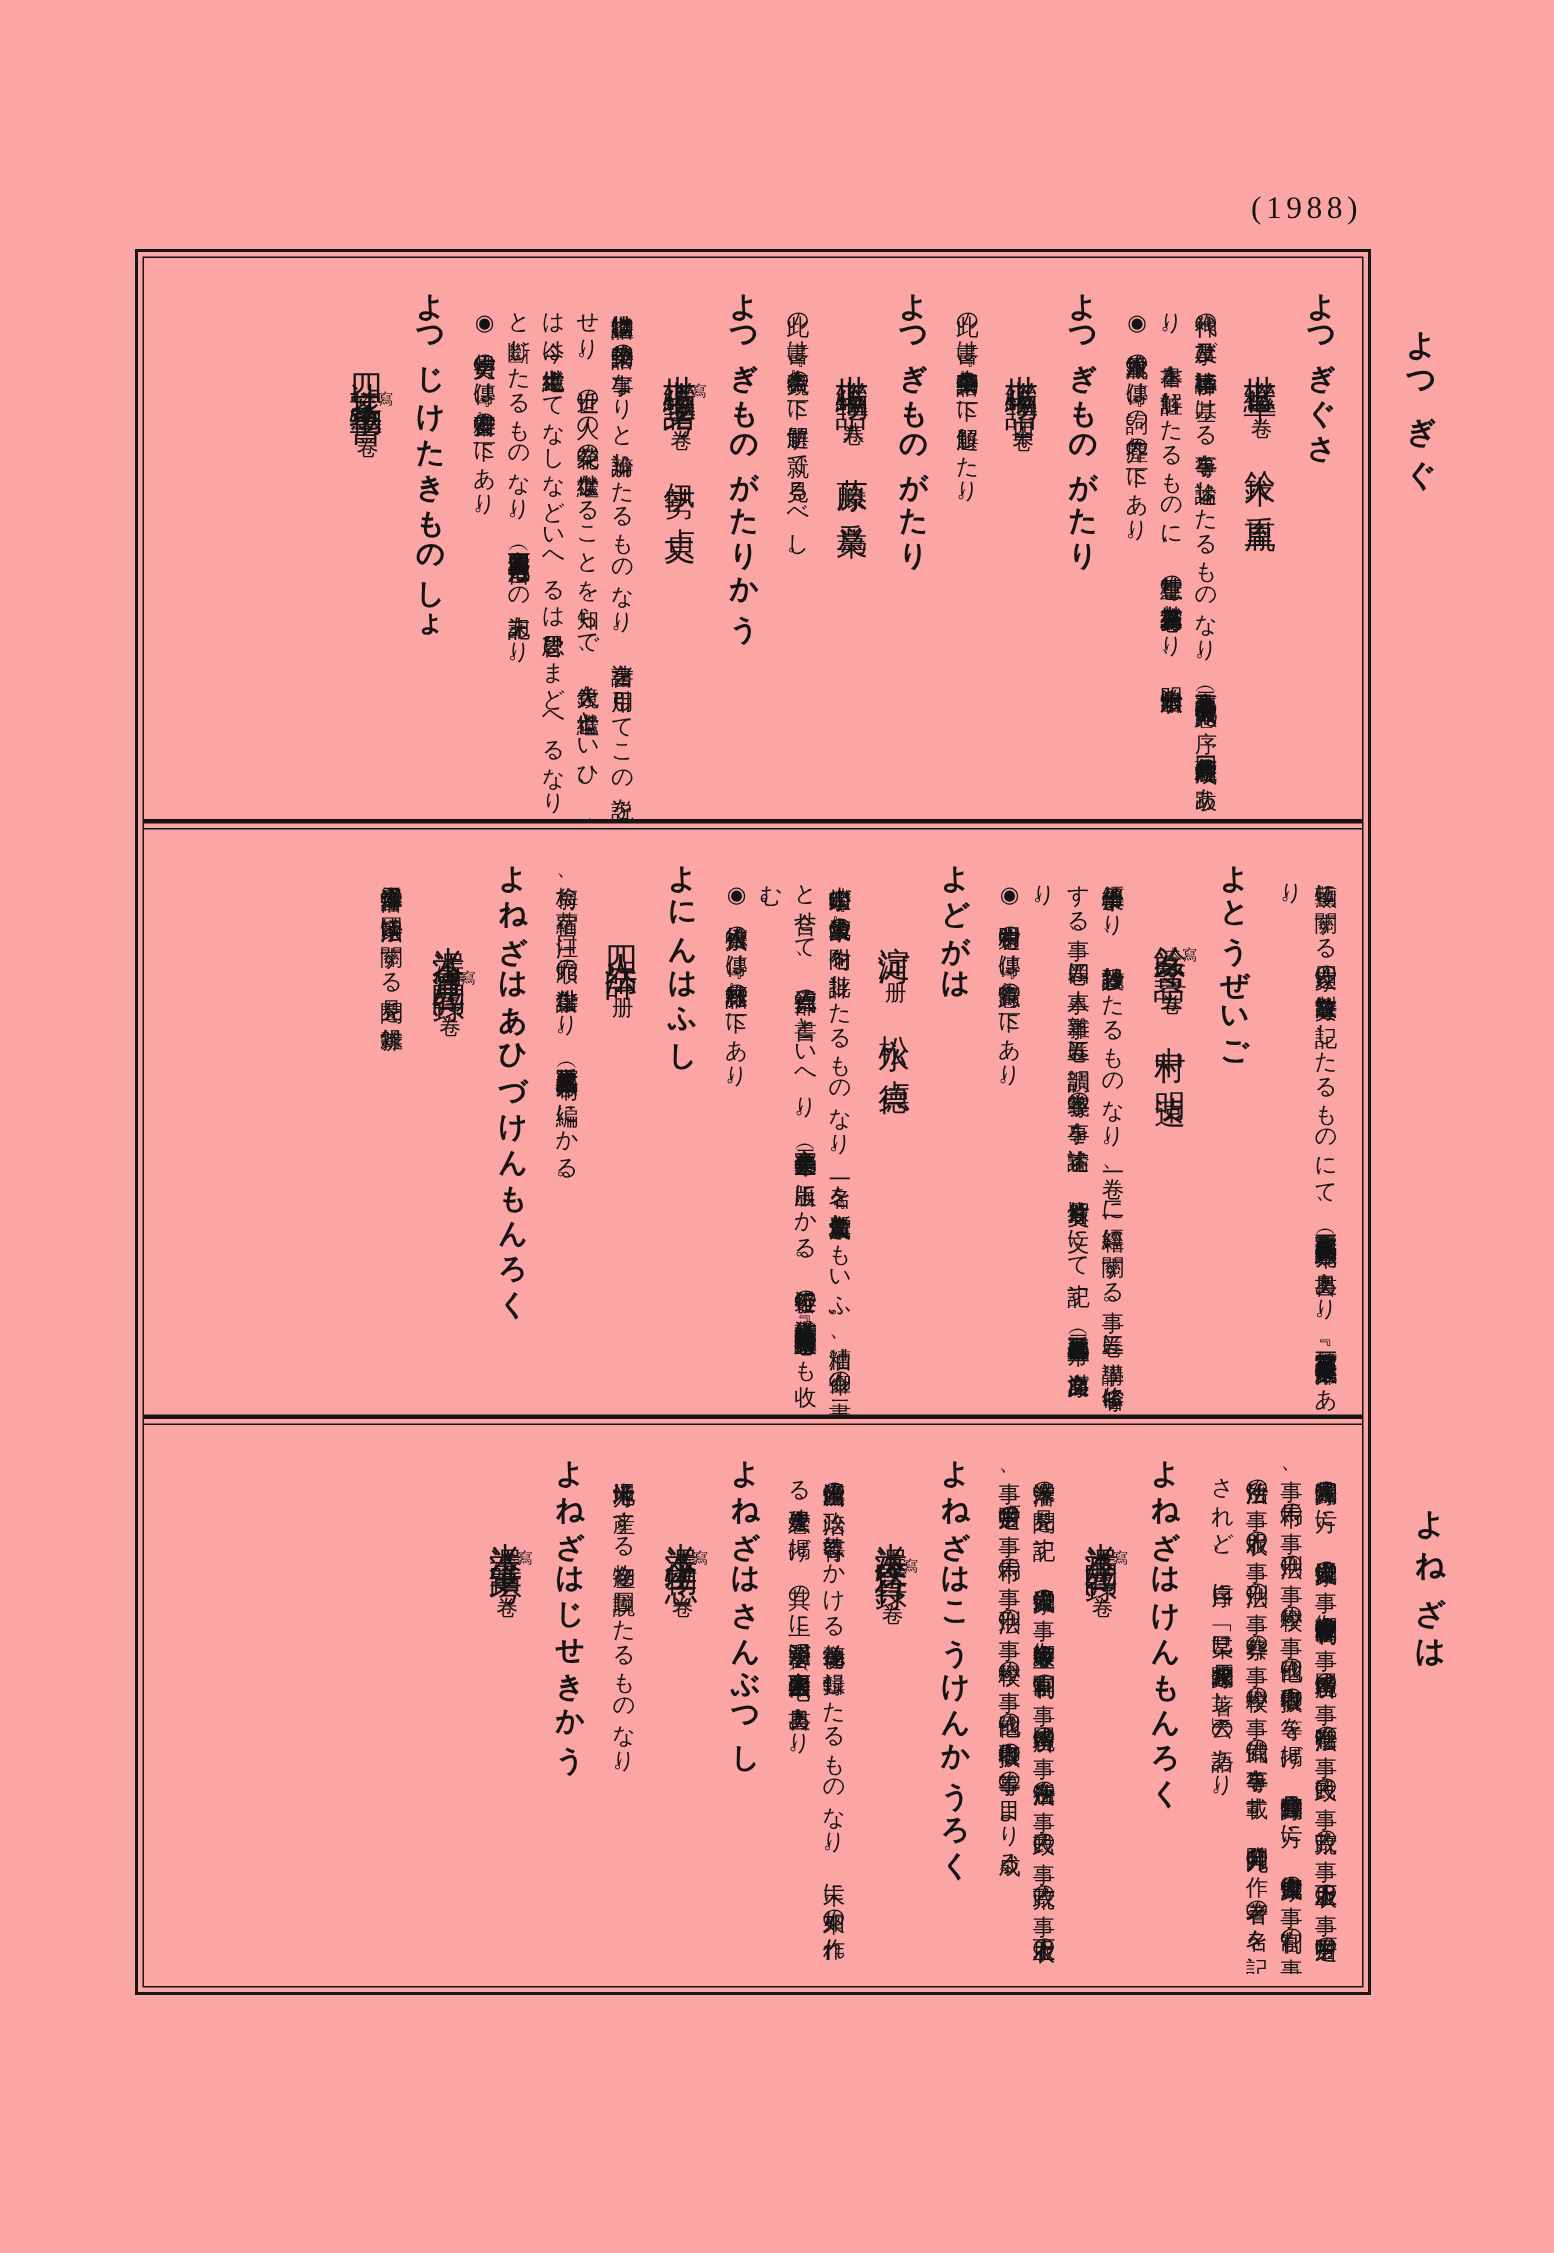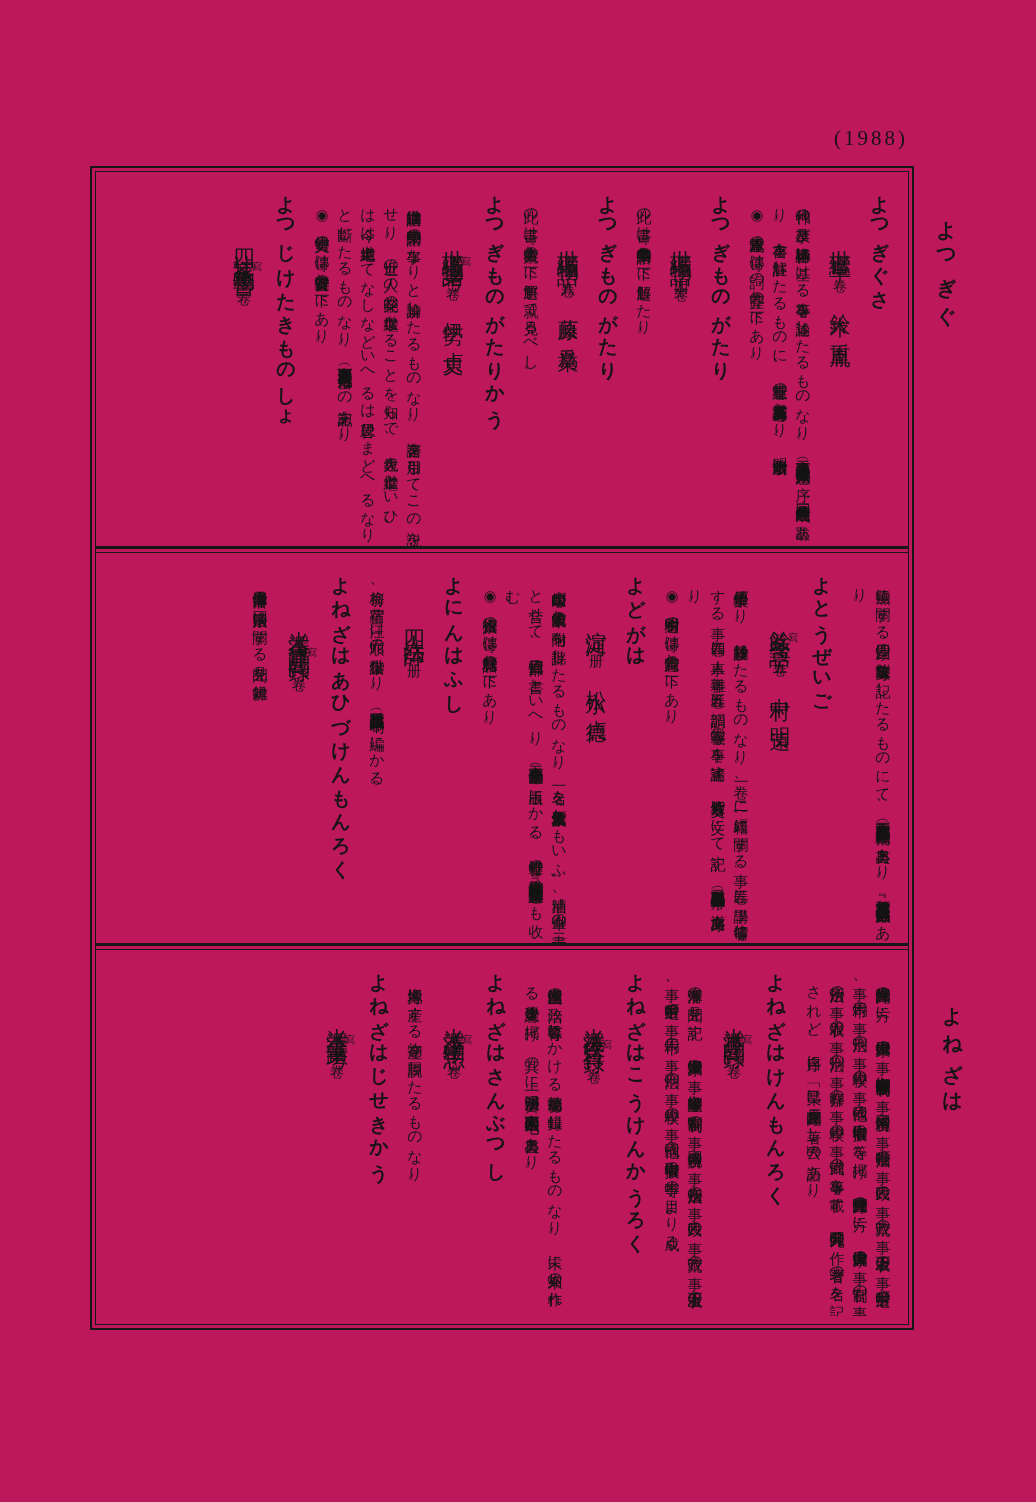--- a/index.html
+++ b/index.html
@@ -4,21 +4,21 @@
 <style>
   html,body{margin:0;padding:0;}
   body{
     width:1036px;height:1502px;
     background:#e9e7e2;
     font-family:"Liberation Serif","DejaVu Serif",serif;
     color:#141414;
   }
   .paper{
     position:relative;width:1036px;height:1502px;
-    background:#be185d;overflow:hidden;
+    background:#fca5a5;overflow:hidden;
   }
   .pageno{
     position:absolute;top:126px;left:834px;
     font-size:21px;letter-spacing:3px;
   }
   .guide{
     position:absolute;
     writing-mode:vertical-rl;
     font-weight:bold;font-size:20px;letter-spacing:6px;
   }

